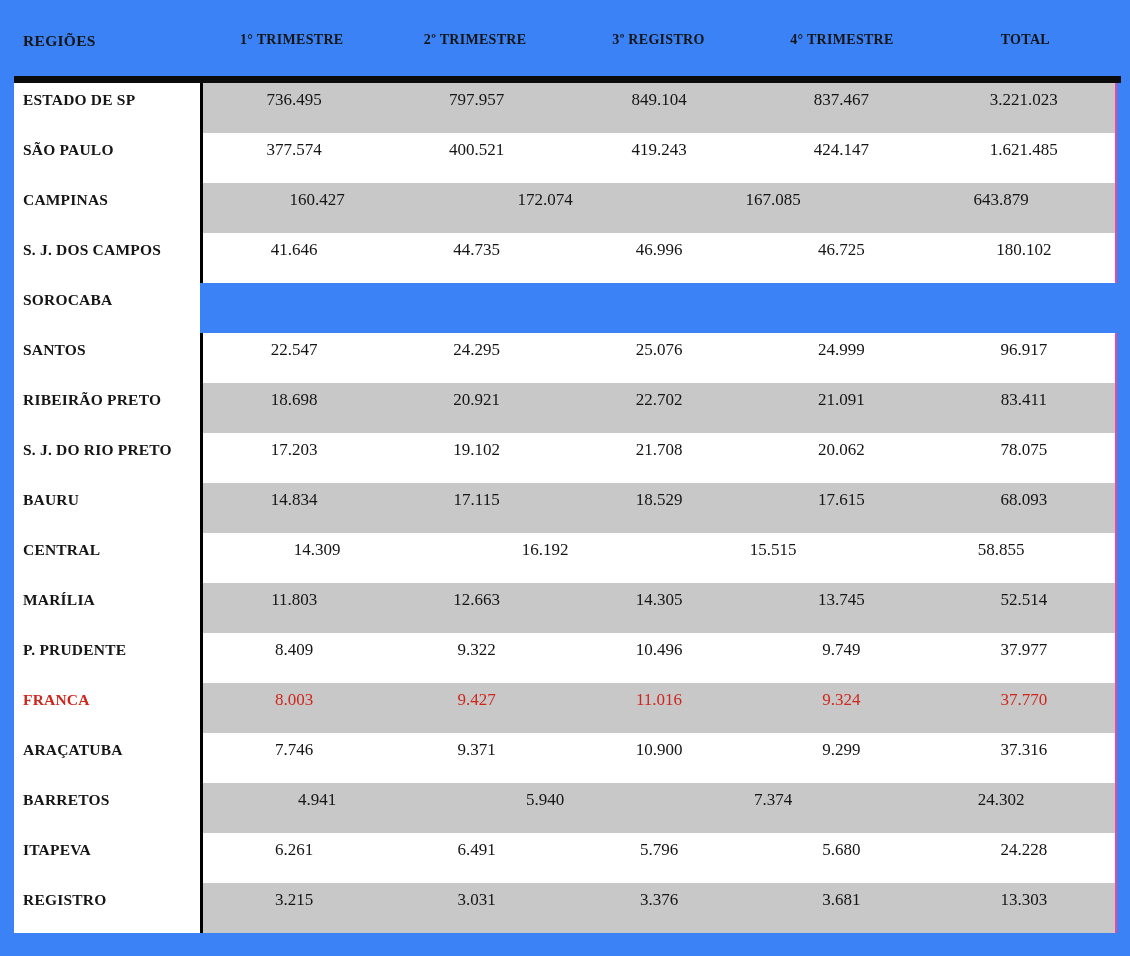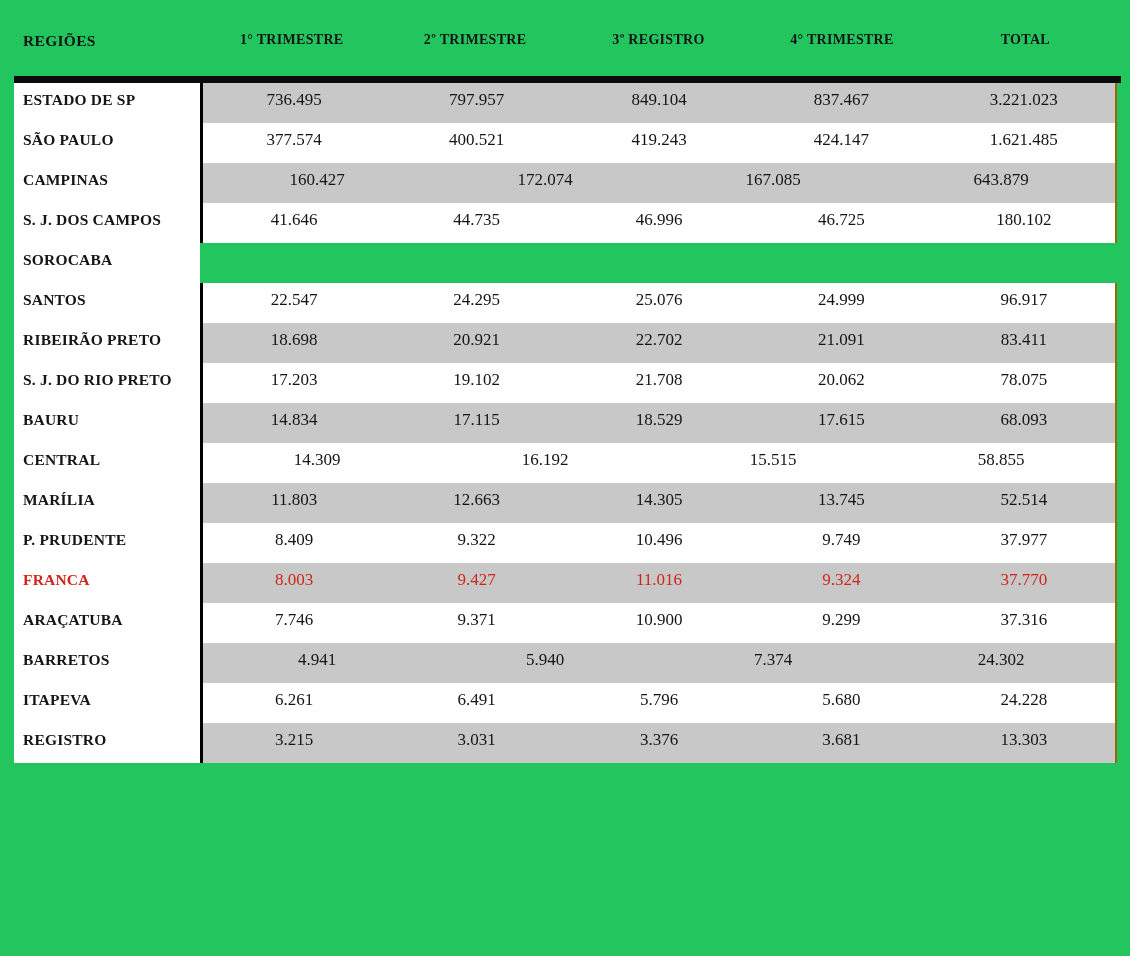--- a/index.html
+++ b/index.html
@@ -13,21 +13,21 @@
     margin: 0;
     padding: 0;
     background: #ffffff;
     font-family: "Liberation Serif", "DejaVu Serif", serif;
     color: var(--ink);
   }
   .page {
     position: relative;
     width: 1130px;
     height: 956px;
-    background: #22c55e;
+    background: #3b82f6;
     overflow: hidden;
   }
   
   .header-row {
     position: absolute;
     left: 14px;
     top: 0;
     width: 1103px;
     height: 76px;
     display: flex;
@@ -64,35 +64,35 @@
   }
   
   .table-body {
     position: absolute;
     left: 14px;
     top: 83px;
     width: 1103px;
   }
   .brow {
     display: flex;
-    height: 40px;
+    height: 50px;
   }
   .brow .region {
     width: 186px;
     padding: 8px 0 0 9px;
     font-weight: bold;
     font-size: 15.5px;
     letter-spacing: 0.2px;
     background: #ffffff;
     white-space: nowrap;
   }
   .brow .band {
     width: 917px;
     border-left: 3px solid #000000;
-    border-right: 2px solid #a16207;
+    border-right: 2px solid #ec4899;
     display: flex;
   }
   .band.gray { background: var(--stripe); }
   .band.white { background: #ffffff; }
   .band .val {
     flex: 1;
     text-align: center;
     padding-top: 7px;
     font-size: 17px;
   }

